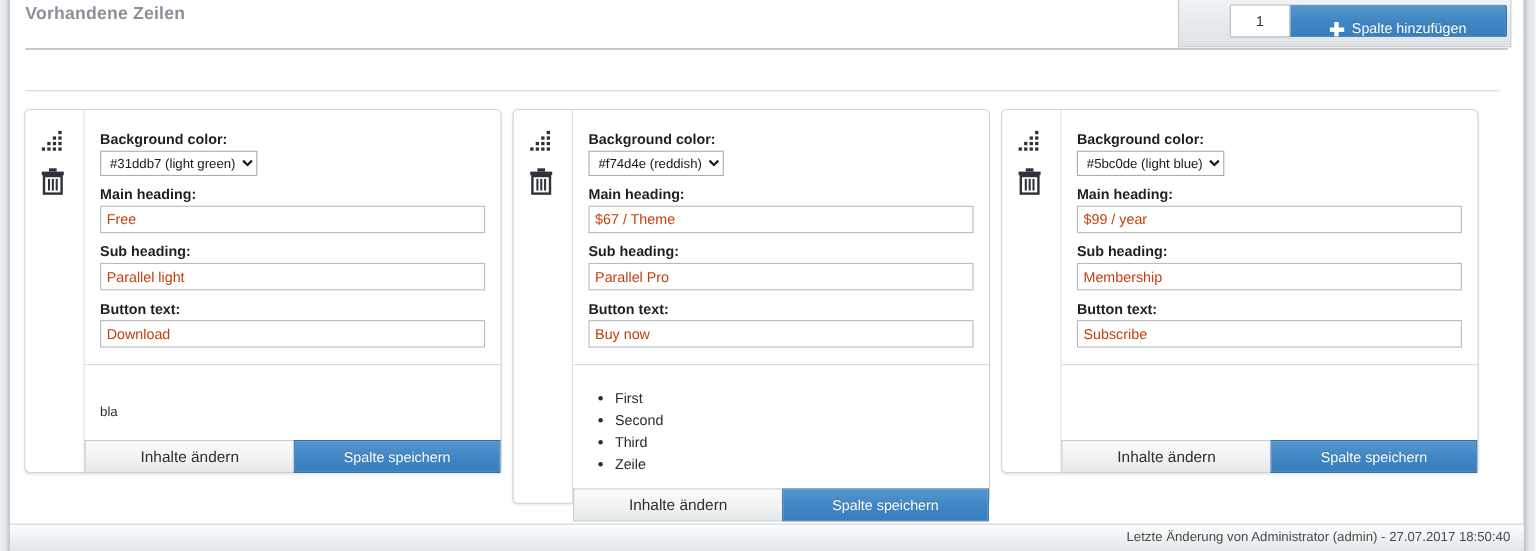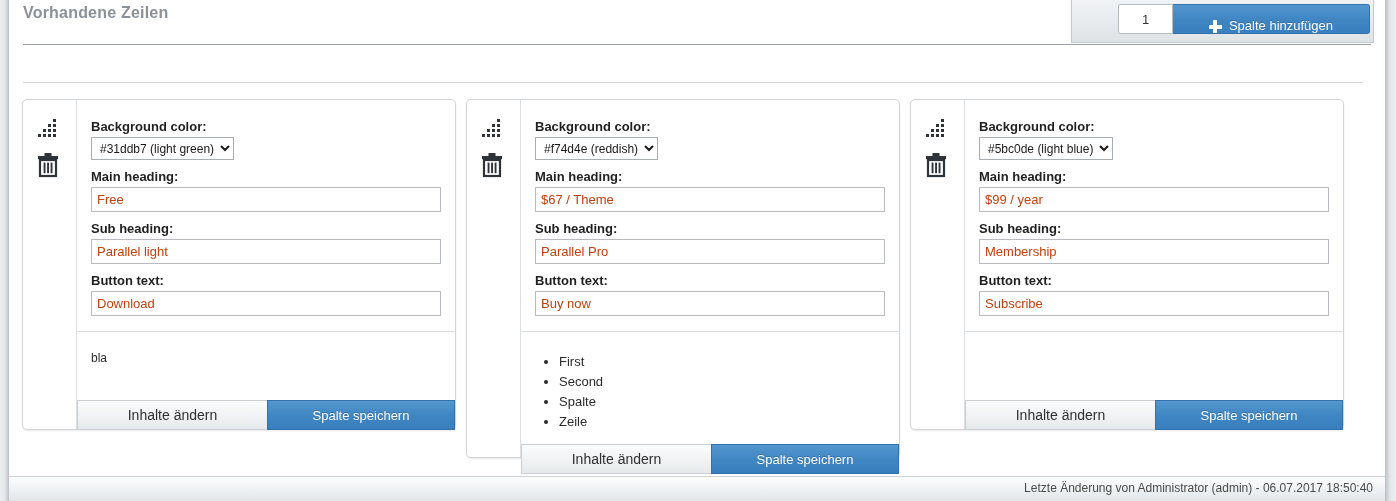--- a/index.html
+++ b/index.html
@@ -126,21 +126,21 @@
   input.text-field {
     width: 100%; height: 25px; border: 1px solid #b7bbbf; background: #fff;
     font-family: "Liberation Sans", sans-serif; font-size: 13px; color: #c2410c;
     padding: 0 5px; outline: none; margin-bottom: 2px;
   }
 
   .preview {
     border-top: 1px solid #d8dbde;
     padding: 18px 14px 10px 14px;
   }
-  .preview-text { font-size: 12px; color: #2b2b2b; line-height: 16px; }
+  .preview-text { font-size: 12px; color: #2b2b2b; line-height: 16px; margin-top: 16px; }
   .preview ul { margin: 2px 0 0 0; padding-left: 24px; }
   .preview li { font-size: 13px; color: #2b2b2b; line-height: 20px; }
 
   .col-actions { display: flex; }
   .btn-secondary {
     flex: 0 0 190px; height: 30px;
     background: linear-gradient(to bottom, #fbfcfc 0%, #f0f2f3 55%, #e6e9eb 100%);
     border: 1px solid #c9ced2; border-right: none;
     font-size: 14px; color: #2f2f2f; cursor: pointer;
     display: flex; align-items: center; justify-content: center;
@@ -252,21 +252,21 @@
             <rect x="11.1" y="10.6" width="1.9" height="10.6" fill="#2d3338"></rect>
             <rect x="14.6" y="10.6" width="1.9" height="10.6" fill="#2d3338"></rect>
           </svg></div>
       </div>
       <div class="col-body">
         <div class="fields"><div class="field-label">Background color:</div><select class="color-select"><option>#f74d4e (reddish)</option></select><div class="field-label sp">Main heading:</div><input class="text-field" type="text" value="$67 / Theme" style=""><div class="field-label sp">Sub heading:</div><input class="text-field" type="text" value="Parallel Pro" style=""><div class="field-label sp">Button text:</div><input class="text-field" type="text" value="Buy now" style=""></div>
         <div class="preview" style="height:113px">
           <ul>
             <li>First</li>
             <li>Second</li>
-            <li>Spalte</li>
+            <li>Third</li>
             <li>Zeile</li>
           </ul>
         </div>
         <div class="col-actions">
           <div class="btn-secondary">Inhalte ändern</div>
           <div class="btn-primary">Spalte speichern</div>
         </div>
       </div>
     </div>
     <div class="col-card" style="left: 910px; top: 99px; width: 434px; height: 331px;">
@@ -299,14 +299,14 @@
         <div class="preview" style="height:69px"></div>
         <div class="col-actions">
           <div class="btn-secondary">Inhalte ändern</div>
           <div class="btn-primary">Spalte speichern</div>
         </div>
       </div>
     </div>
   </div>
 
 <div class="footer">
-  <div class="footer-text">Letzte Änderung von Administrator (admin) - 06.07.2017 18:50:40</div>
+  <div class="footer-text">Letzte Änderung von Administrator (admin) - 27.07.2017 18:50:40</div>
 </div>
 
 </body></html>

